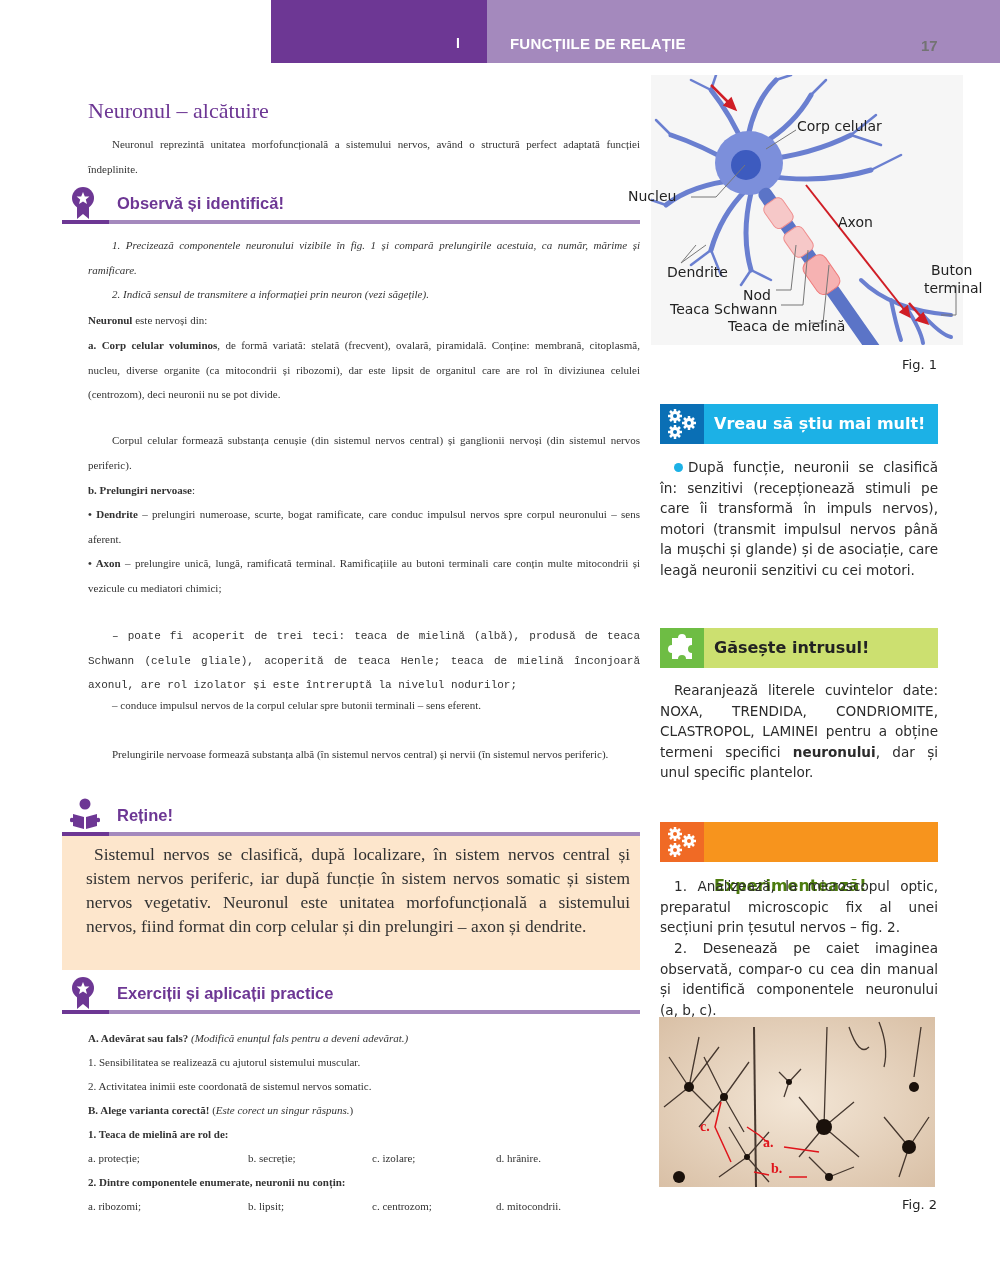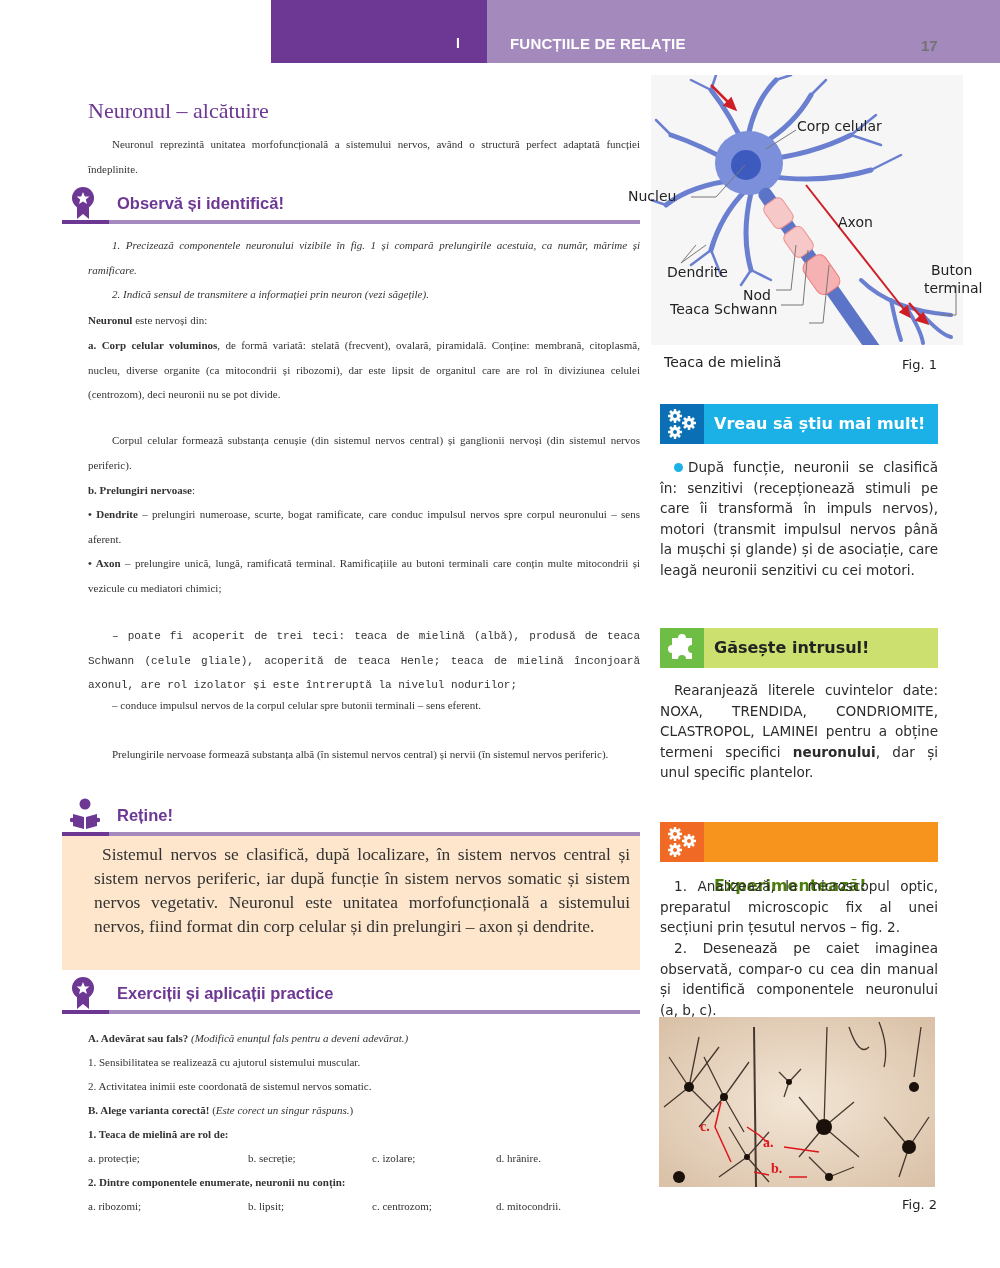--- a/index.html
+++ b/index.html
@@ -18,21 +18,21 @@
   .title { position: absolute; left: 88px; top: 98px; color: #6d3794; font: 22px "Liberation Serif", serif; }
   .p { text-indent: 0; text-align: justify; }
   .first-line { text-indent: 24px; }
 
   .sec-head { position: absolute; left: 62px; width: 578px; height: 38px; }
   .sec-head .ic { position: absolute; left: 8px; top: 0; width: 26px; height: 34px; }
   .sec-head .lbl { position: absolute; left: 55px; top: 8px; color: #6d3794; font: bold 16.5px "Liberation Sans", sans-serif; }
   .sec-head .bar-d { position: absolute; left: 0; bottom: 0; width: 47px; height: 4px; background: #6d3794; }
   .sec-head .bar-l { position: absolute; left: 47px; bottom: 0; right: 0; height: 4px; background: #a489bd; }
 
-  .retine-box { position: absolute; left: 62px; top: 836px; width: 578px; height: 134px; background: #fde6cc; padding: 6px 10px 0 32px; font-family: "Liberation Serif", serif; font-size: 17.4px; line-height: 24px; color: #333; text-align: justify; }
+  .retine-box { position: absolute; left: 62px; top: 836px; width: 578px; height: 134px; background: #fde6cc; padding: 6px 10px 0 24px; font-family: "Liberation Serif", serif; font-size: 17.4px; line-height: 24px; color: #333; text-align: justify; }
   .fig-label { position: absolute; font: 14px "DejaVu Sans", sans-serif; color: #222; }
   .cap { position: absolute; font: 13px "DejaVu Sans", sans-serif; color: #222; }
 
   .box-head { position: absolute; left: 660px; width: 278px; height: 40px; }
   .box-head .ibox { position: absolute; left: 0; top: 0; width: 44px; height: 40px; }
   .box-head .tbox { position: absolute; left: 44px; top: 0; right: 0; height: 40px; }
   .box-head .t { position: absolute; left: 54px; top: 10px; font: bold 16px "DejaVu Sans", sans-serif; }
 
   .rtext { position: absolute; left: 660px; width: 278px; font: 13.6px "DejaVu Sans", sans-serif; line-height: 20.5px; color: #2b2b2b; text-align: justify; }
 
@@ -205,21 +205,21 @@
 </svg>
 
 <div class="fig-label" style="left:797px; top:118px;">Corp celular</div>
 <div class="fig-label" style="left:628px; top:188px;">Nucleu</div>
 <div class="fig-label" style="left:838px; top:214px;">Axon</div>
 <div class="fig-label" style="left:667px; top:264px;">Dendrite</div>
 <div class="fig-label" style="left:931px; top:262px;">Buton</div>
 <div class="fig-label" style="left:924px; top:280px;">terminal</div>
 <div class="fig-label" style="left:743px; top:287px;">Nod</div>
 <div class="fig-label" style="left:670px; top:301px;">Teaca Schwann</div>
-<div class="fig-label" style="left:664px; top:318px;margin-top:36px;">Teaca de mielină</div>
+<div class="fig-label" style="left:728px; top:318px;">Teaca de mielină</div>
 <div class="cap" style="left:902px; top:357px;">Fig. 1</div>
 
 <div class="box-head" style="top:404px;">
   <div class="ibox" style="background:#0a6fb5;">
     <svg width="44" height="40" viewBox="0 0 44 40">
       <g fill="#fff">
         <circle cx="15" cy="12" r="5"></circle>
           <circle cx="29" cy="19" r="5"></circle>
           <circle cx="15" cy="28" r="5"></circle>
       </g>

